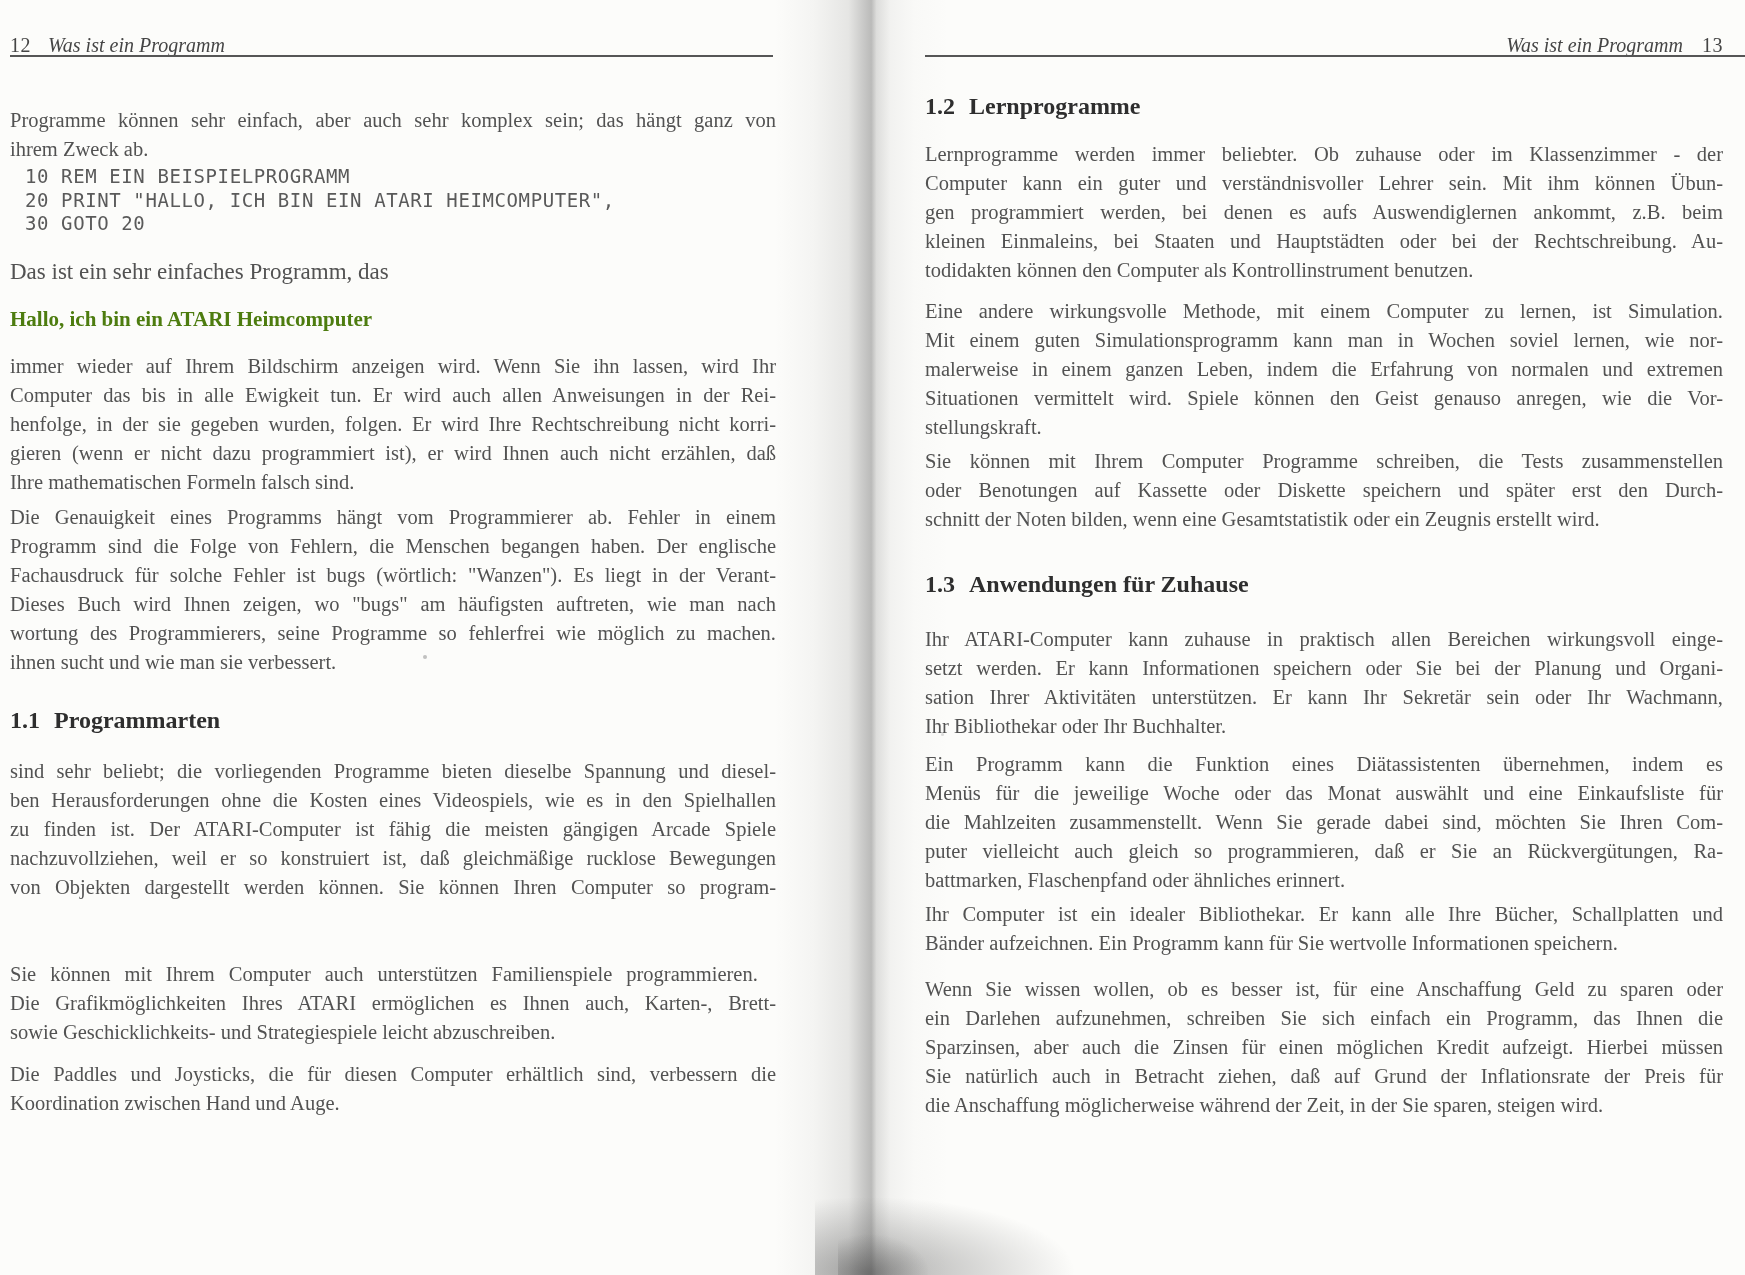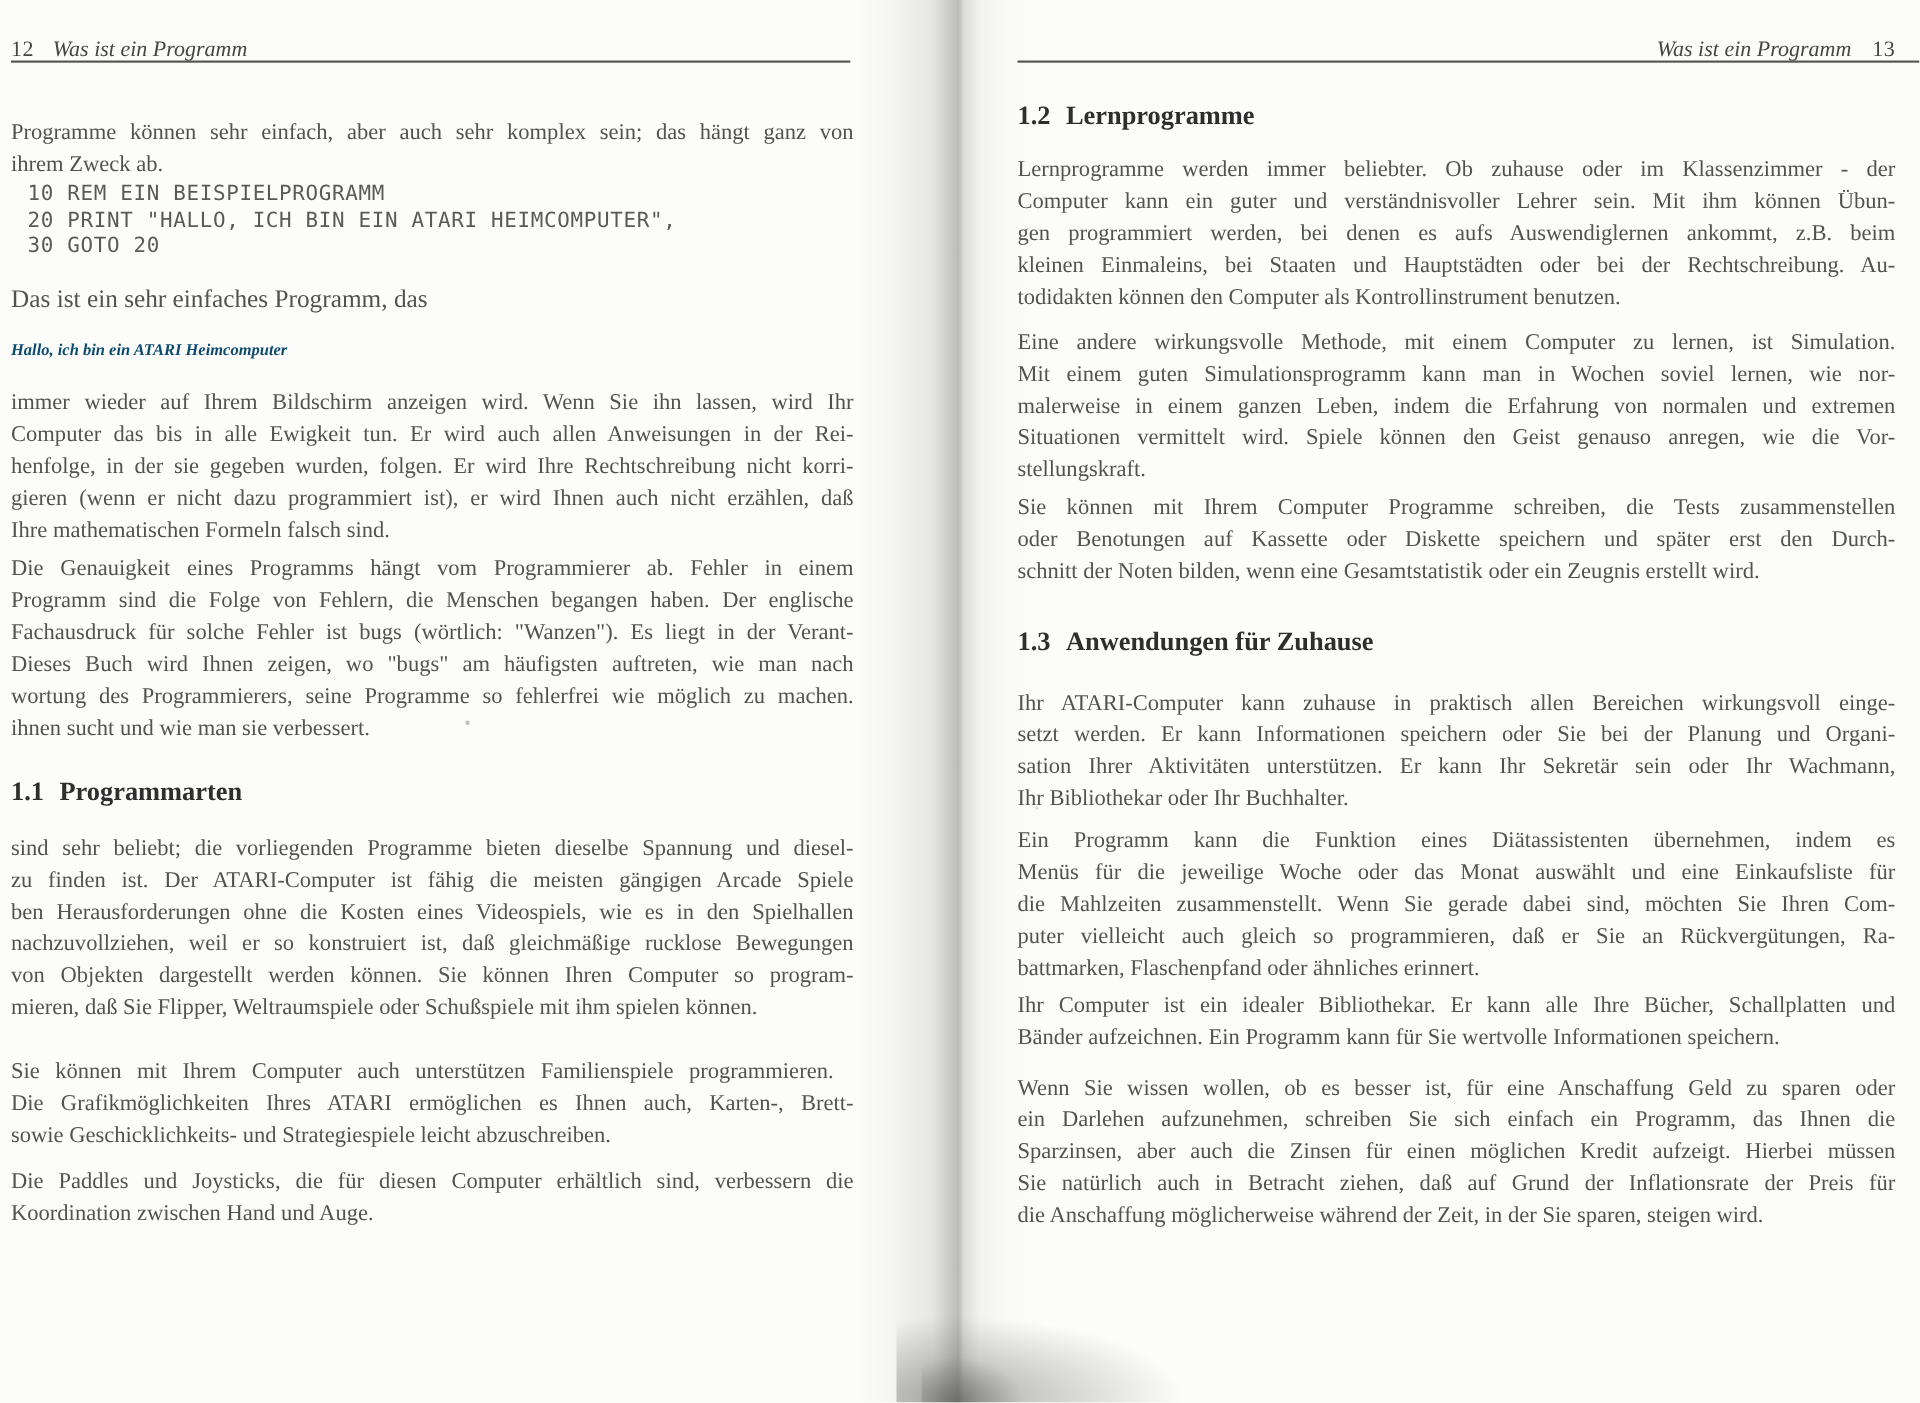--- a/index.html
+++ b/index.html
@@ -23,22 +23,22 @@
   .rule{position:absolute;left:0;top:55px;height:2px;background:#565656;}
   .page-left .rule{width:763px;}
   .page-right .rule{width:820px;}
 
   .para{position:absolute;left:0;width:100%;font-size:20.5px;}
   .para .line{height:29px;line-height:29px;white-space:nowrap;}
   .para .line > span{white-space:pre;}
 
   .oneline{position:absolute;left:0;width:100%;font-size:23px;line-height:29px;white-space:nowrap;}
 
-  .screenmsg{position:absolute;left:0;width:100%;font-size:15px;line-height:29px;
-    font-weight:bold;color:#0c4a6e;white-space:nowrap;font-style:italic;}
+  .screenmsg{position:absolute;left:0;width:100%;font-size:21px;line-height:29px;
+    font-weight:bold;color:#4d7c0f;white-space:nowrap;}
 
   .codeblock{position:absolute;left:15px;margin:0;
     font-family:"DejaVu Sans Mono", monospace;font-size:19px;color:#5a5a5a;letter-spacing:0.6px;}
   .codeblock .line{height:23.5px;line-height:23.5px;white-space:pre;}
 
   .secheading{position:absolute;left:0;width:100%;font-size:24px;line-height:28px;
     font-weight:bold;color:#2e2e2e;white-space:nowrap;}
   .secheading .secnum{margin-right:14px;}
 
   
@@ -103,25 +103,24 @@
       <div class="line" style="word-spacing: 6.46563px;"><span>wortung des Programmierers, seine Programme so fehlerfrei wie möglich zu machen.</span></div>
       <div class="line lastline"><span>ihnen sucht und wie man sie verbessert.</span></div>
     </div>
 
   <div class="secheading" style="top:706px">
     <span class="secnum">1.1</span><span>Programmarten</span>
   </div>
 
   <div class="para" style="top:757px">
       <div class="line" style="word-spacing: 7.25781px;"><span>sind sehr beliebt; die vorliegenden Programme bieten dieselbe Spannung und diesel-</span></div>
+      <div class="line" style="word-spacing: 6.53835px;"><span>ben Herausforderungen ohne die Kosten eines Videospiels, wie es in den Spielhallen</span></div>
       <div class="line" style="word-spacing: 9.23153px;"><span>zu finden ist. Der ATARI-Computer ist fähig die meisten gängigen Arcade Spiele</span></div>
-      <div class="line" style="word-spacing: 6.53835px;"><span>ben Herausforderungen ohne die Kosten eines Videospiels, wie es in den Spielhallen</span></div>
       <div class="line" style="word-spacing: 8.00694px;"><span>nachzuvollziehen, weil er so konstruiert ist, daß gleichmäßige rucklose Bewegungen</span></div>
       <div class="line" style="word-spacing: 9.175px;"><span>von Objekten dargestellt werden können. Sie können Ihren Computer so program-</span></div>
-      <div class="line lastline"><span>mieren, daß Sie Flipper, Weltraumspiele oder Schußspiele mit ihm spielen können.</span></div>
     </div>
 
   <div class="para" style="top:960px">
       <div class="line" style="word-spacing: 8.86133px;"><span>Sie können mit Ihrem Computer auch unterstützen Familienspiele programmieren.</span></div>
       <div class="line" style="word-spacing: 10.5938px;"><span>Die Grafikmöglichkeiten Ihres ATARI ermöglichen es Ihnen auch, Karten-, Brett-</span></div>
       <div class="line lastline"><span>sowie Geschicklichkeits- und Strategiespiele leicht abzuschreiben.</span></div>
     </div>
 
   <div class="para" style="top:1060px">
       <div class="line" style="word-spacing: 8.40767px;"><span>Die Paddles und Joysticks, die für diesen Computer erhältlich sind, verbessern die</span></div>

